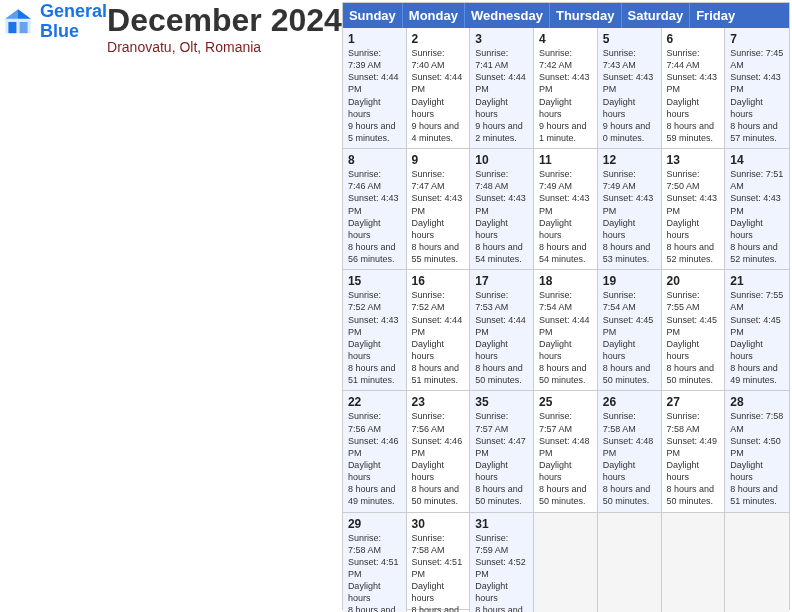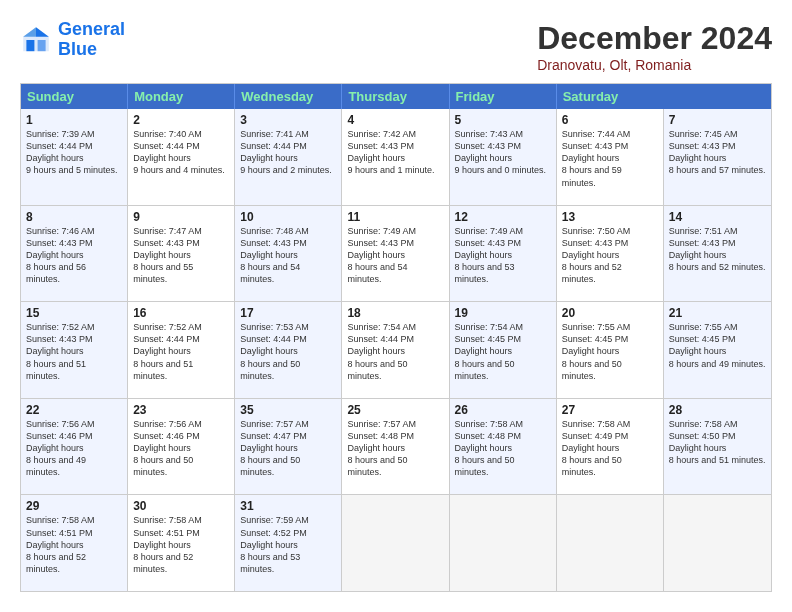--- a/index.html
+++ b/index.html
@@ -6,23 +6,22 @@
     body {
       font-family: Arial, sans-serif;
       background: #fff;
       width: 792px;
       height: 612px;
       overflow: hidden;
     }
     .container {
       width: 792px;
       height: 612px;
-      padding: 20px;
-      display: flex;
-      flex-direction: column;
+      padding: 2px;
+      display: flex;
     }
     .header {
       display: flex;
       justify-content: space-between;
       align-items: flex-start;
       margin-bottom: 10px;
     }
     .logo {
       display: flex;
       align-items: center;
@@ -58,21 +57,21 @@
       display: flex;
       flex-direction: column;
       border: 1px solid #ccc;
     }
     .cal-header {
       display: grid;
       grid-template-columns: repeat(7, 1fr);
       background: #3a6cc8;
     }
     .cal-header-cell {
-      color: #86efac;
+      color: #ffffff;
       font-weight: bold;
       font-size: 13px;
       padding: 5px 6px;
       border-right: 1px solid #5a8ce8;
     }
     .cal-header-cell:last-child { border-right: none; }
     .cal-body {
       display: flex;
       flex-direction: column;
       flex: 1;
@@ -131,22 +130,22 @@
       <div class="location">Dranovatu, Olt, Romania</div>
     </div>
   </div>
 
   <div class="calendar">
     <div class="cal-header">
     <div class="cal-header-cell">Sunday</div>
         <div class="cal-header-cell">Monday</div>
         <div class="cal-header-cell">Wednesday</div>
         <div class="cal-header-cell">Thursday</div>
+        <div class="cal-header-cell">Saturday</div>
         <div class="cal-header-cell">Friday</div>
-        <div class="cal-header-cell">Saturday</div>
       </div>
     <div class="cal-body">
     <div class="cal-row">
           <div class="cal-cell shaded">
             <span class="day-num">1</span>
             <div class="cell-text">Sunrise: 7:39 AM<br>Sunset: 4:44 PM<br>Daylight hours<br>9 hours and 5 minutes.</div>
           </div>
           <div class="cal-cell">
             <span class="day-num">2</span>
             <div class="cell-text">Sunrise: 7:40 AM<br>Sunset: 4:44 PM<br>Daylight hours<br>9 hours and 4 minutes.</div>

